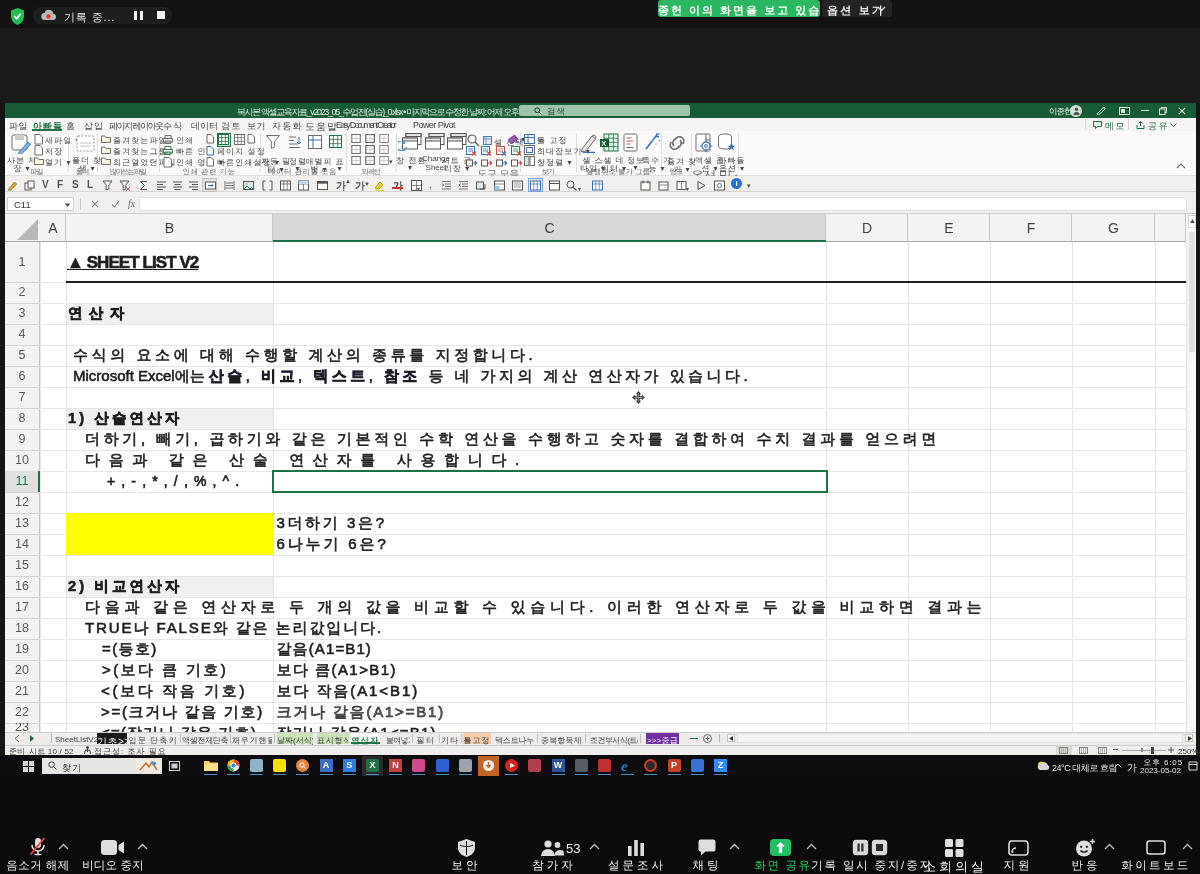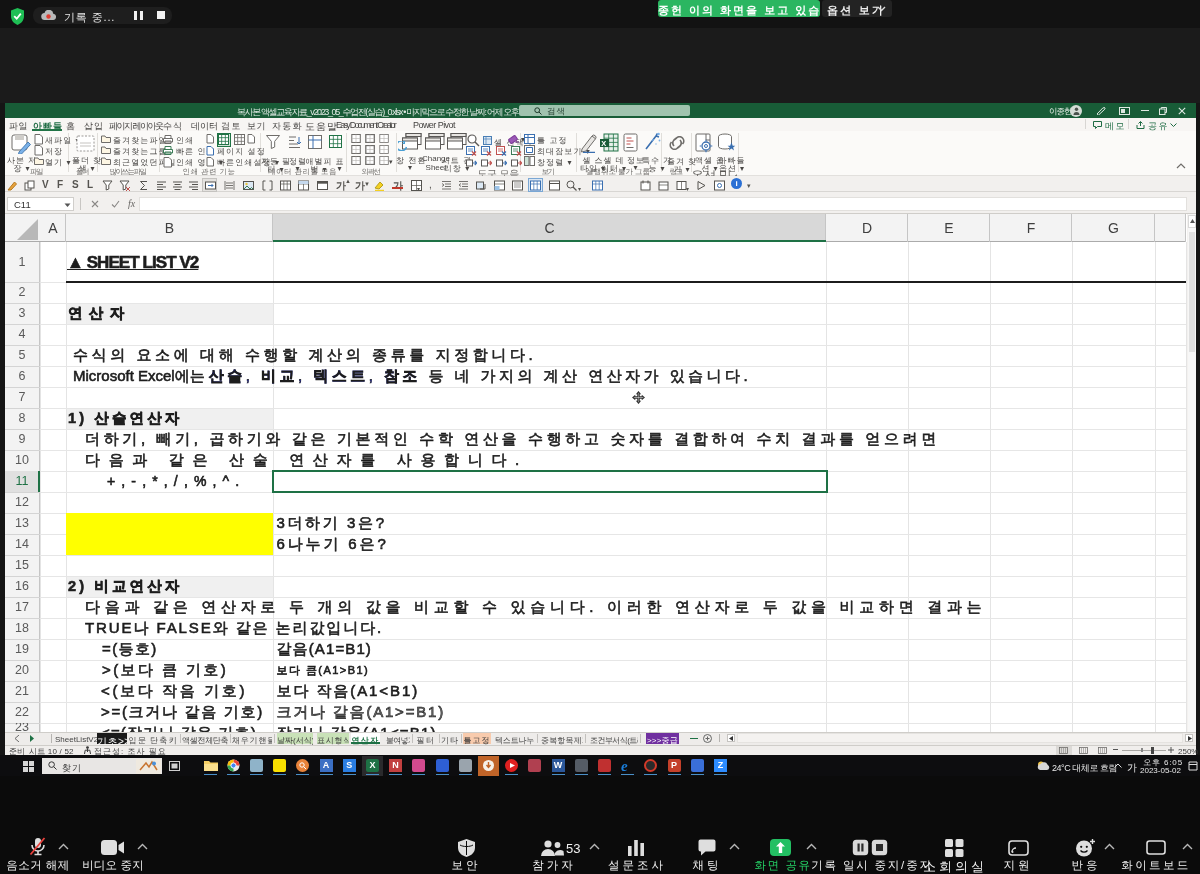--- a/index.html
+++ b/index.html
@@ -762,21 +762,21 @@
 <div class="ab" style="left:276.5px;top:534.0px;height:21.0px;line-height:20.0px;font-size:15px;color:#1d1d1d;white-space:nowrap"><span class="gt" id="t14">6나누기 6은?</span></div>
 <div class="ab" style="left:68px;top:576.0px;height:21.0px;line-height:20.0px;font-size:14.5px;color:#1d1d1d;font-weight:bold;white-space:nowrap"><span class="gt" id="t16">2) 비교연산자</span></div>
 <div class="ab" style="left:85px;top:618.0px;height:21.0px;line-height:20.0px;font-size:15px;color:#1d1d1d;white-space:nowrap"><span class="gt" id="t18">TRUE나 FALSE와 같은 논리값입니다.</span></div>
 <div class="ab" style="left:85px;top:597.0px;height:21.0px;line-height:20.0px;font-size:15px;color:#1d1d1d;white-space:nowrap"><span class="gt" id="t17">다음과 같은 연산자로 두 개의 값을 비교할 수 있습니다. 이러한 연산자로 두 값을 비교하면 결과는</span></div>
 <div class="ab" style="left:102px;top:639.0px;height:21.0px;line-height:20.0px;font-size:15px;color:#1d1d1d;white-space:nowrap"><span class="gt" id="b19">=(등호)</span></div>
 <div class="ab" style="left:102px;top:660.0px;height:21.0px;line-height:20.0px;font-size:15px;color:#1d1d1d;white-space:nowrap"><span class="gt" id="b20">&gt;(보다 큼 기호)</span></div>
 <div class="ab" style="left:101px;top:681.0px;height:21.0px;line-height:20.0px;font-size:15px;color:#1d1d1d;white-space:nowrap"><span class="gt" id="b21">&lt;(보다 작음 기호)</span></div>
 <div class="ab" style="left:101px;top:702.0px;height:21.0px;line-height:20.0px;font-size:15px;color:#1d1d1d;white-space:nowrap"><span class="gt" id="b22">&gt;=(크거나 같음 기호)</span></div>
 <div class="ab" style="left:101px;top:723.0px;height:8.5px;line-height:20.0px;font-size:15px;color:#1d1d1d;overflow:hidden;white-space:nowrap"><span class="gt" id="b23">&lt;=(작거나 같음 기호)</span></div>
 <div class="ab" style="left:276.5px;top:639.0px;height:21.0px;line-height:20.0px;font-size:15px;color:#1d1d1d;white-space:nowrap"><span class="gt" id="c19">같음(A1=B1)</span></div>
-<div class="ab" style="left:276.5px;top:660.0px;height:21.0px;line-height:20.0px;font-size:11px;color:#1d1d1d;white-space:nowrap"><span class="gt" id="c20">보다 큼(A1&gt;B1)</span></div>
+<div class="ab" style="left:276.5px;top:660.0px;height:21.0px;line-height:20.0px;font-size:15px;color:#1d1d1d;white-space:nowrap"><span class="gt" id="c20">보다 큼(A1&gt;B1)</span></div>
 <div class="ab" style="left:276.5px;top:681.0px;height:21.0px;line-height:20.0px;font-size:15px;color:#1d1d1d;white-space:nowrap"><span class="gt" id="c21">보다 작음(A1&lt;B1)</span></div>
 <div class="ab" style="left:276.5px;top:702.0px;height:21.0px;line-height:20.0px;font-size:15px;color:#737373;white-space:nowrap"><span class="gt" id="c22">크거나 같음(A1&gt;=B1)</span></div>
 <div class="ab" style="left:276.5px;top:723.0px;height:8.5px;line-height:20.0px;font-size:15px;color:#1d1d1d;overflow:hidden;white-space:nowrap"><span class="gt" id="c23">작거나 같음(A1&lt;=B1)</span></div>
 <svg class="ab" style="left:632px;top:391px" width="13" height="13" viewBox="0 0 13 13">
 <path d="M6.5 0.8 L8 2.7 H7.2 V5.8 H10.3 V5 L12.2 6.5 L10.3 8 V7.2 H7.2 V10.3 H8 L6.5 12.2 L5 10.3 H5.8 V7.2 H2.7 V8 L0.8 6.5 L2.7 5 V5.8 H5.8 V2.7 H5 Z" fill="#fff" stroke="#333" stroke-width="1.1"></path>
 </svg>
 <div class="ab" style="left:1187.5px;top:214.0px;width:8.5px;height:517.5px;background:#f7f7f7"></div>
 <div class="ab" style="left:1187.5px;top:215px;width:8.5px;height:13px;background:#fff;border:1px solid #d9d9d9"></div>
 <svg class="ab" style="left:1189.5px;top:219px" width="5" height="4" viewBox="0 0 5 4">
       <path d="M0 4 L2.5 0 L5 4 Z" fill="#555"></path>

